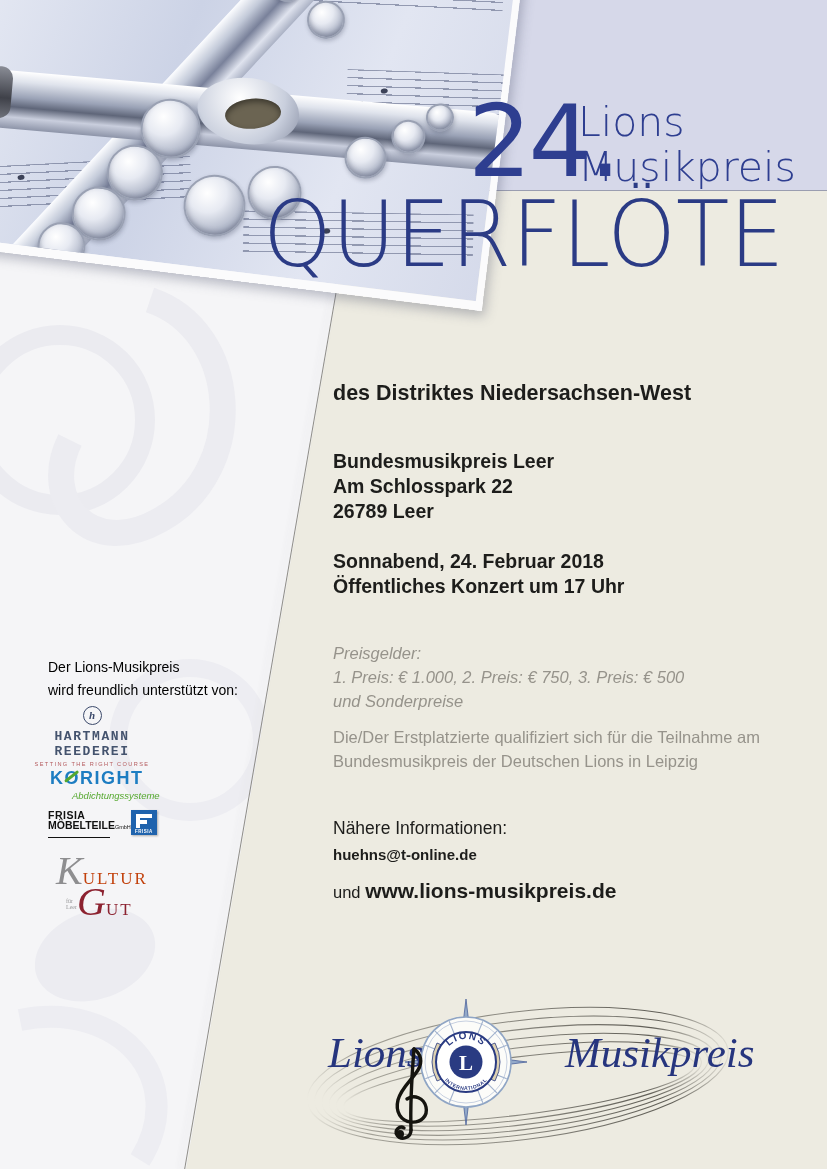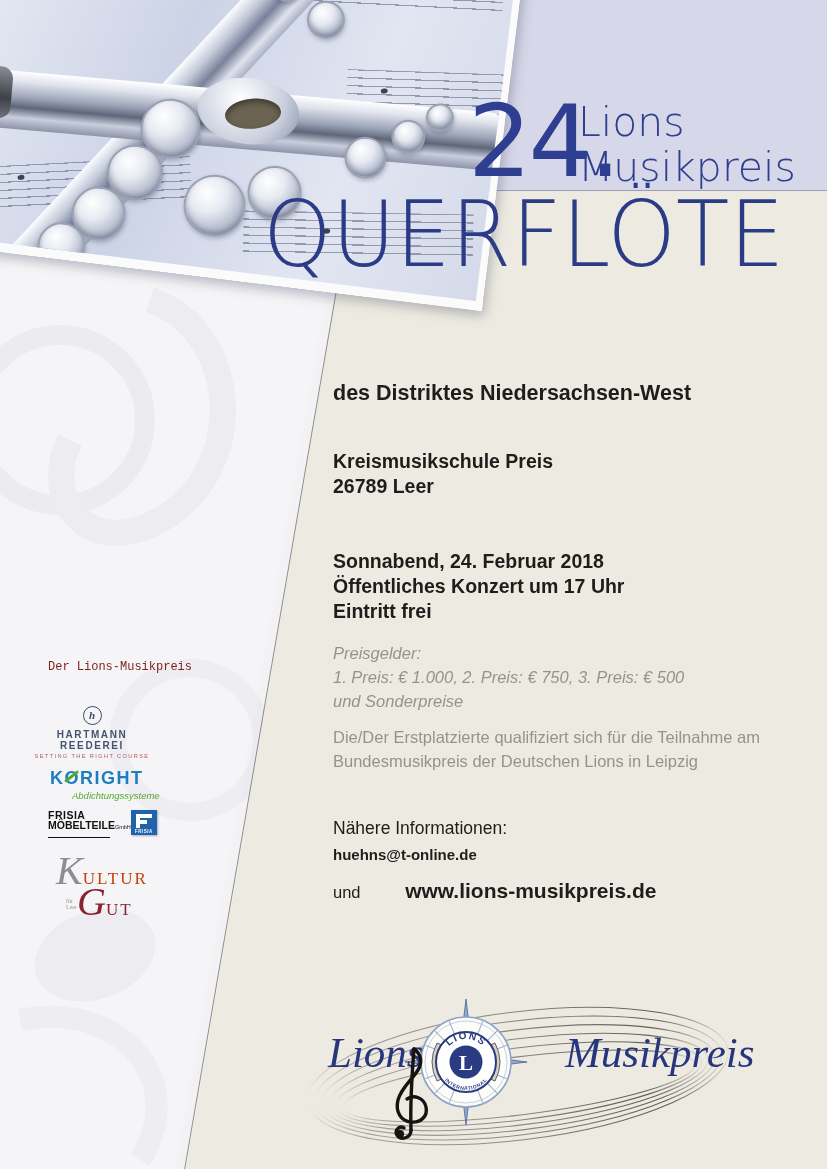--- a/index.html
+++ b/index.html
@@ -60,28 +60,28 @@
   .content{color:#1d1d1b;z-index:2;}
   .subtitle{left:333px;top:381px;font-size:21.5px;font-weight:700;}
   .venue{left:333px;top:449px;font-size:19.5px;line-height:25px;font-weight:700;}
   .event{left:333px;top:549px;font-size:19.5px;line-height:25px;font-weight:700;}
   .gray{color:#96938b;}
   .prizes{left:333px;top:641px;font-size:16.5px;line-height:24px;font-style:italic;}
   .qualification{left:333px;top:725px;font-size:16.5px;line-height:24px;}
   .info-label{left:333px;top:818px;font-size:17.5px;}
   .email{left:333px;top:846px;font-size:15px;font-weight:700;}
   .webline{left:333px;top:879px;font-size:16.5px;}
-  .webline b{font-size:21px;font-weight:700;margin-left:40px;}
-
-  
-  .sp-intro{left:48px;top:656px;font-size:12px;line-height:22.5px;color:#7f1d1d;z-index:2;font-family:Liberation Mono, monospace;}
+  .webline b{font-size:21px;font-weight:700;}
+
+  
+  .sp-intro{left:48px;top:656px;font-size:14px;line-height:22.5px;color:#000000;z-index:2;}
   .hartmann{left:26px;top:706px;width:132px;text-align:center;z-index:2;}
   .h-emblem{width:17px;height:17px;margin:0 auto 4px auto;border:1.4px solid #3c4a6b;border-radius:50%;
     font-family:"Liberation Serif",serif;font-style:italic;font-weight:700;font-size:11px;color:#3c4a6b;line-height:16px;}
-  .h-name{font-size:10px;font-weight:700;letter-spacing:1.6px;color:#44536e;}
+  .h-name{font-size:13px;font-weight:700;letter-spacing:1.6px;color:#44536e;font-family:Liberation Mono, monospace;}
   .h-tag{font-size:5.6px;letter-spacing:1.4px;color:#b4595c;margin-top:2px;}
   .koester{left:50px;top:768px;z-index:2;}
   .k-name{font-size:18px;font-weight:700;letter-spacing:1.5px;color:#1d7dc2;}
   .k-o{position:relative;display:inline-block;}
   .k-slash{position:absolute;left:-2px;top:7px;width:17px;height:2.6px;background:#55a82f;transform:rotate(-38deg);border-radius:2px;}
   .k-sub{font-size:9.5px;font-style:italic;color:#55a82f;margin:1px 0 0 22px;}
   .frisia{left:48px;top:810px;display:flex;align-items:flex-start;z-index:2;}
   .f-l1{font-size:10.5px;font-weight:700;letter-spacing:.5px;color:#111;line-height:10px;}
   .f-l2{font-size:10.5px;font-weight:700;color:#111;line-height:11px;}
   .f-suffix{font-size:5.5px;font-weight:400;}
@@ -160,28 +160,28 @@
   <div class="abs t-num">24.</div>
   <div class="abs t-stack">
     <div>Lions</div>
     <div>Musikpreis</div>
   </div>
   <div class="abs t-instrument">QUERFLÖTE</div>
 
   <div class="abs content subtitle">des Distriktes Niedersachsen-West</div>
 
   <div class="abs content venue">
-    <div>Kreismusikschule Preis</div>
+    <div>Bundesmusikpreis Leer</div>
+    <div>Am Schlosspark 22</div>
     <div>26789 Leer</div>
   </div>
 
   <div class="abs content event">
     <div>Sonnabend, 24. Februar 2018</div>
     <div>Öffentliches Konzert um 17 Uhr</div>
-    <div>Eintritt frei</div>
   </div>
 
   <div class="abs gray prizes">
     <div>Preisgelder:</div>
     <div>1. Preis: € 1.000, 2. Preis: € 750, 3. Preis: € 500</div>
     <div>und Sonderpreise</div>
   </div>
 
   <div class="abs gray qualification">
     <div>Die/Der Erstplatzierte qualifiziert sich für die Teilnahme am</div>
@@ -190,20 +190,21 @@
 
   <div class="abs content info-label">Nähere Informationen:</div>
   <div class="abs content email">huehns@t-online.de</div>
   <div class="abs content webline">
     <span>und</span>
     <b>www.lions-musikpreis.de</b>
   </div>
 
   <div class="abs sp-intro">
     <div>Der Lions-Musikpreis</div>
+    <div>wird freundlich unterstützt von:</div>
   </div>
 
   <div class="abs hartmann">
     <div class="h-emblem">h</div>
     <div class="h-name">HARTMANN REEDEREI</div>
     <div class="h-tag">SETTING THE RIGHT COURSE</div>
   </div>
 
   <div class="abs koester">
     <div class="k-name"><span>K</span><span class="k-o"><span>O</span><span class="k-slash"></span></span><span>RIGHT</span></div>

